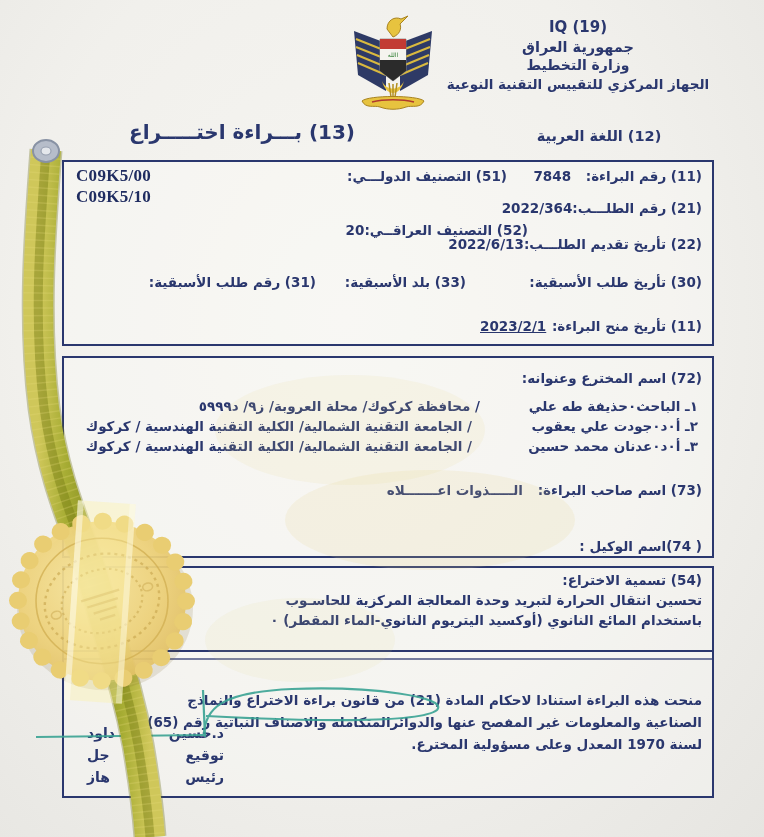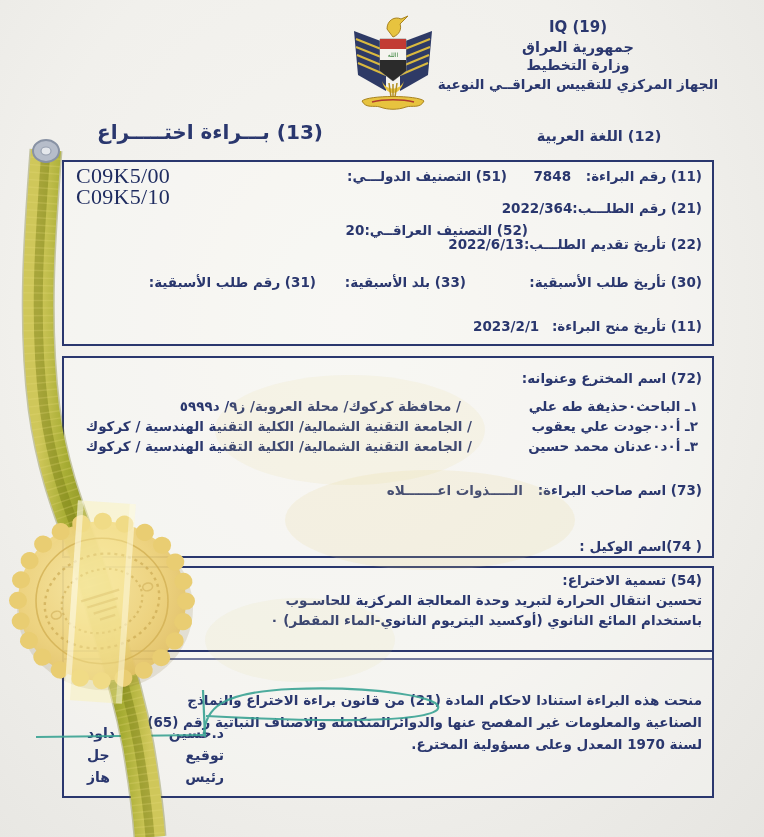--- a/index.html
+++ b/index.html
@@ -20,21 +20,21 @@
   .box{
     position:absolute; left:62px; width:652px;
     border:2px solid #2a376e; background:rgba(252,252,250,0.35);
   }
   .lbl{ font-size:13.5px; font-weight:700; white-space:nowrap; }
   .val{ margin:0 10px; }
   .heading13{ font-size:20px; font-weight:700; letter-spacing:.5px; }
   .lang12{ font-size:14.5px; font-weight:700; }
   .cls{
     font-family:"Liberation Serif","DejaVu Serif",serif;
-    font-weight:400; font-size:22px; line-height:21px; color:#1f2c60;
+    font-weight:700; font-size:17px; line-height:21px; color:#1f2c60;
     letter-spacing:.3px;
   }
   .invrow{ position:absolute; font-size:13.5px; font-weight:700; white-space:nowrap; }
   .para-line{ position:absolute; right:10px; text-align:right; font-size:13.5px; font-weight:700; white-space:nowrap; }
   .sigline{
     display:flex; justify-content:space-between; direction:rtl;
     font-size:14px; font-weight:700; line-height:22px;
   }
   svg.overlay{ position:absolute; left:0; top:0; pointer-events:none; }
 </style>
@@ -70,25 +70,25 @@
     <path d="M43,70 L45,84 M47,71 L47,86 M51,70 L49,84" stroke="#b38f1f" stroke-width="1.5" fill="none"></path>
 
     <path d="M16,88 C22,82 72,82 78,88 C74,96 66,92 60,94 C52,97 42,97 34,94 C28,92 20,96 16,88 Z" fill="#e7c33f" stroke="#a8831f" stroke-width="1"></path>
     <path d="M26,89 C38,86 56,86 68,89" stroke="#b03a2e" stroke-width="1.6" fill="none"></path>
   </svg>
 
   <div class="abs" style="left:437px; top:18px; width:282px;">
     <div class="hdr-line" style="font-size:15px;" dir="ltr">IQ (19)</div>
     <div class="hdr-line ar" style="font-size:14.5px; margin-top:3px;">جمهورية العراق</div>
     <div class="hdr-line ar" style="font-size:14px; margin-top:2px;">وزارة التخطيط</div>
-    <div class="hdr-line ar" style="font-size:13.5px; margin-top:3px;">الجهاز المركزي للتقييس العراقــي النوعية</div>
+    <div class="hdr-line ar" style="font-size:13.5px; margin-top:3px;">الجهاز المركزي للتقييس التقنية النوعية</div>
   </div>
 
   <div class="abs ar lang12" style="left:528px; top:128px; width:142px; text-align:center;">(12) اللغة العربية</div>
-  <div class="abs ar heading13" style="left:97px; top:120px; width:258px; text-align:left;">(13) بـــراءة اختـــــراع</div>
+  <div class="abs ar heading13" style="left:97px; top:120px; width:258px; text-align:right;">(13) بـــراءة اختـــــراع</div>
 
   <div class="box" style="top:160px; height:186px;">
     <div class="abs ar lbl" style="right:10px; top:6px;">
       <span>(11) رقم البراءة:</span>
       <span class="val">7848</span>
     </div>
     <div class="abs ar lbl" style="right:205px; top:6px;text-align:center;">(51) التصنيف الدولـــي:</div>
     <div class="abs cls" style="left:12px; top:3px;" dir="ltr">
       <div>C09K5/00</div>
       <div>C09K5/10</div>
@@ -100,29 +100,29 @@
       <span>(52) التصنيف العراقــي:</span><span>20</span>
     </div>
     <div class="abs ar lbl" style="right:10px; top:74px;">
       <span>(22) تأريخ تقديم الطلـــب:</span><span>2022/6/13</span>
     </div>
     <div class="abs ar lbl" style="right:10px; top:112px;">(30) تأريخ طلب الأسبقية:</div>
     <div class="abs ar lbl" style="right:246px; top:112px;">(33) بلد الأسبقية:</div>
     <div class="abs ar lbl" style="right:396px; top:112px;">(31) رقم طلب الأسبقية:</div>
     <div class="abs ar lbl" style="right:10px; top:156px;">
       <span>(11) تأريخ منح البراءة:</span>
-      <span class="val" style="margin:0 8px;">2023/2/1</span>
+      <span class="val" style="margin:0 1px;text-decoration:underline;">2023/2/1</span>
     </div>
   </div>
 
   <div class="box" style="top:356px; height:202px;">
     <div class="abs ar lbl" style="right:10px; top:12px;">(72) اسم المخترع وعنوانه:</div>
 
     <div class="invrow ar" style="right:14px; top:40px;">١ـ الباحث٠حذيفة طه علي</div>
-    <div class="invrow ar" style="right:251px; top:40px;">/ محافظة كركوك/ محلة العروبة/ ز٩/ د٥٩٩٩</div>
+    <div class="invrow ar" style="right:232px; top:40px;">/ محافظة كركوك/ محلة العروبة/ ز٩/ د٥٩٩٩</div>
     <div class="invrow ar" style="right:14px; top:60px;">٢ـ أ٠د٠جودت علي يعقوب</div>
     <div class="invrow ar" style="right:240px; top:60px;">/ الجامعة التقنية الشمالية/ الكلية التقنية الهندسية / كركوك</div>
     <div class="invrow ar" style="right:14px; top:80px;">٣ـ أ٠د٠عدنان محمد حسين</div>
     <div class="invrow ar" style="right:240px; top:80px;">/ الجامعة التقنية الشمالية/ الكلية التقنية الهندسية / كركوك</div>
 
     <div class="abs ar lbl" style="right:10px; top:124px;">
       <span>(73) اسم صاحب البراءة:</span>
       <span class="val">الـــــذوات اعـــــــلاه</span>
     </div>
     <div class="abs ar lbl" style="right:10px; top:180px;">( 74)اسم الوكيل :</div>

